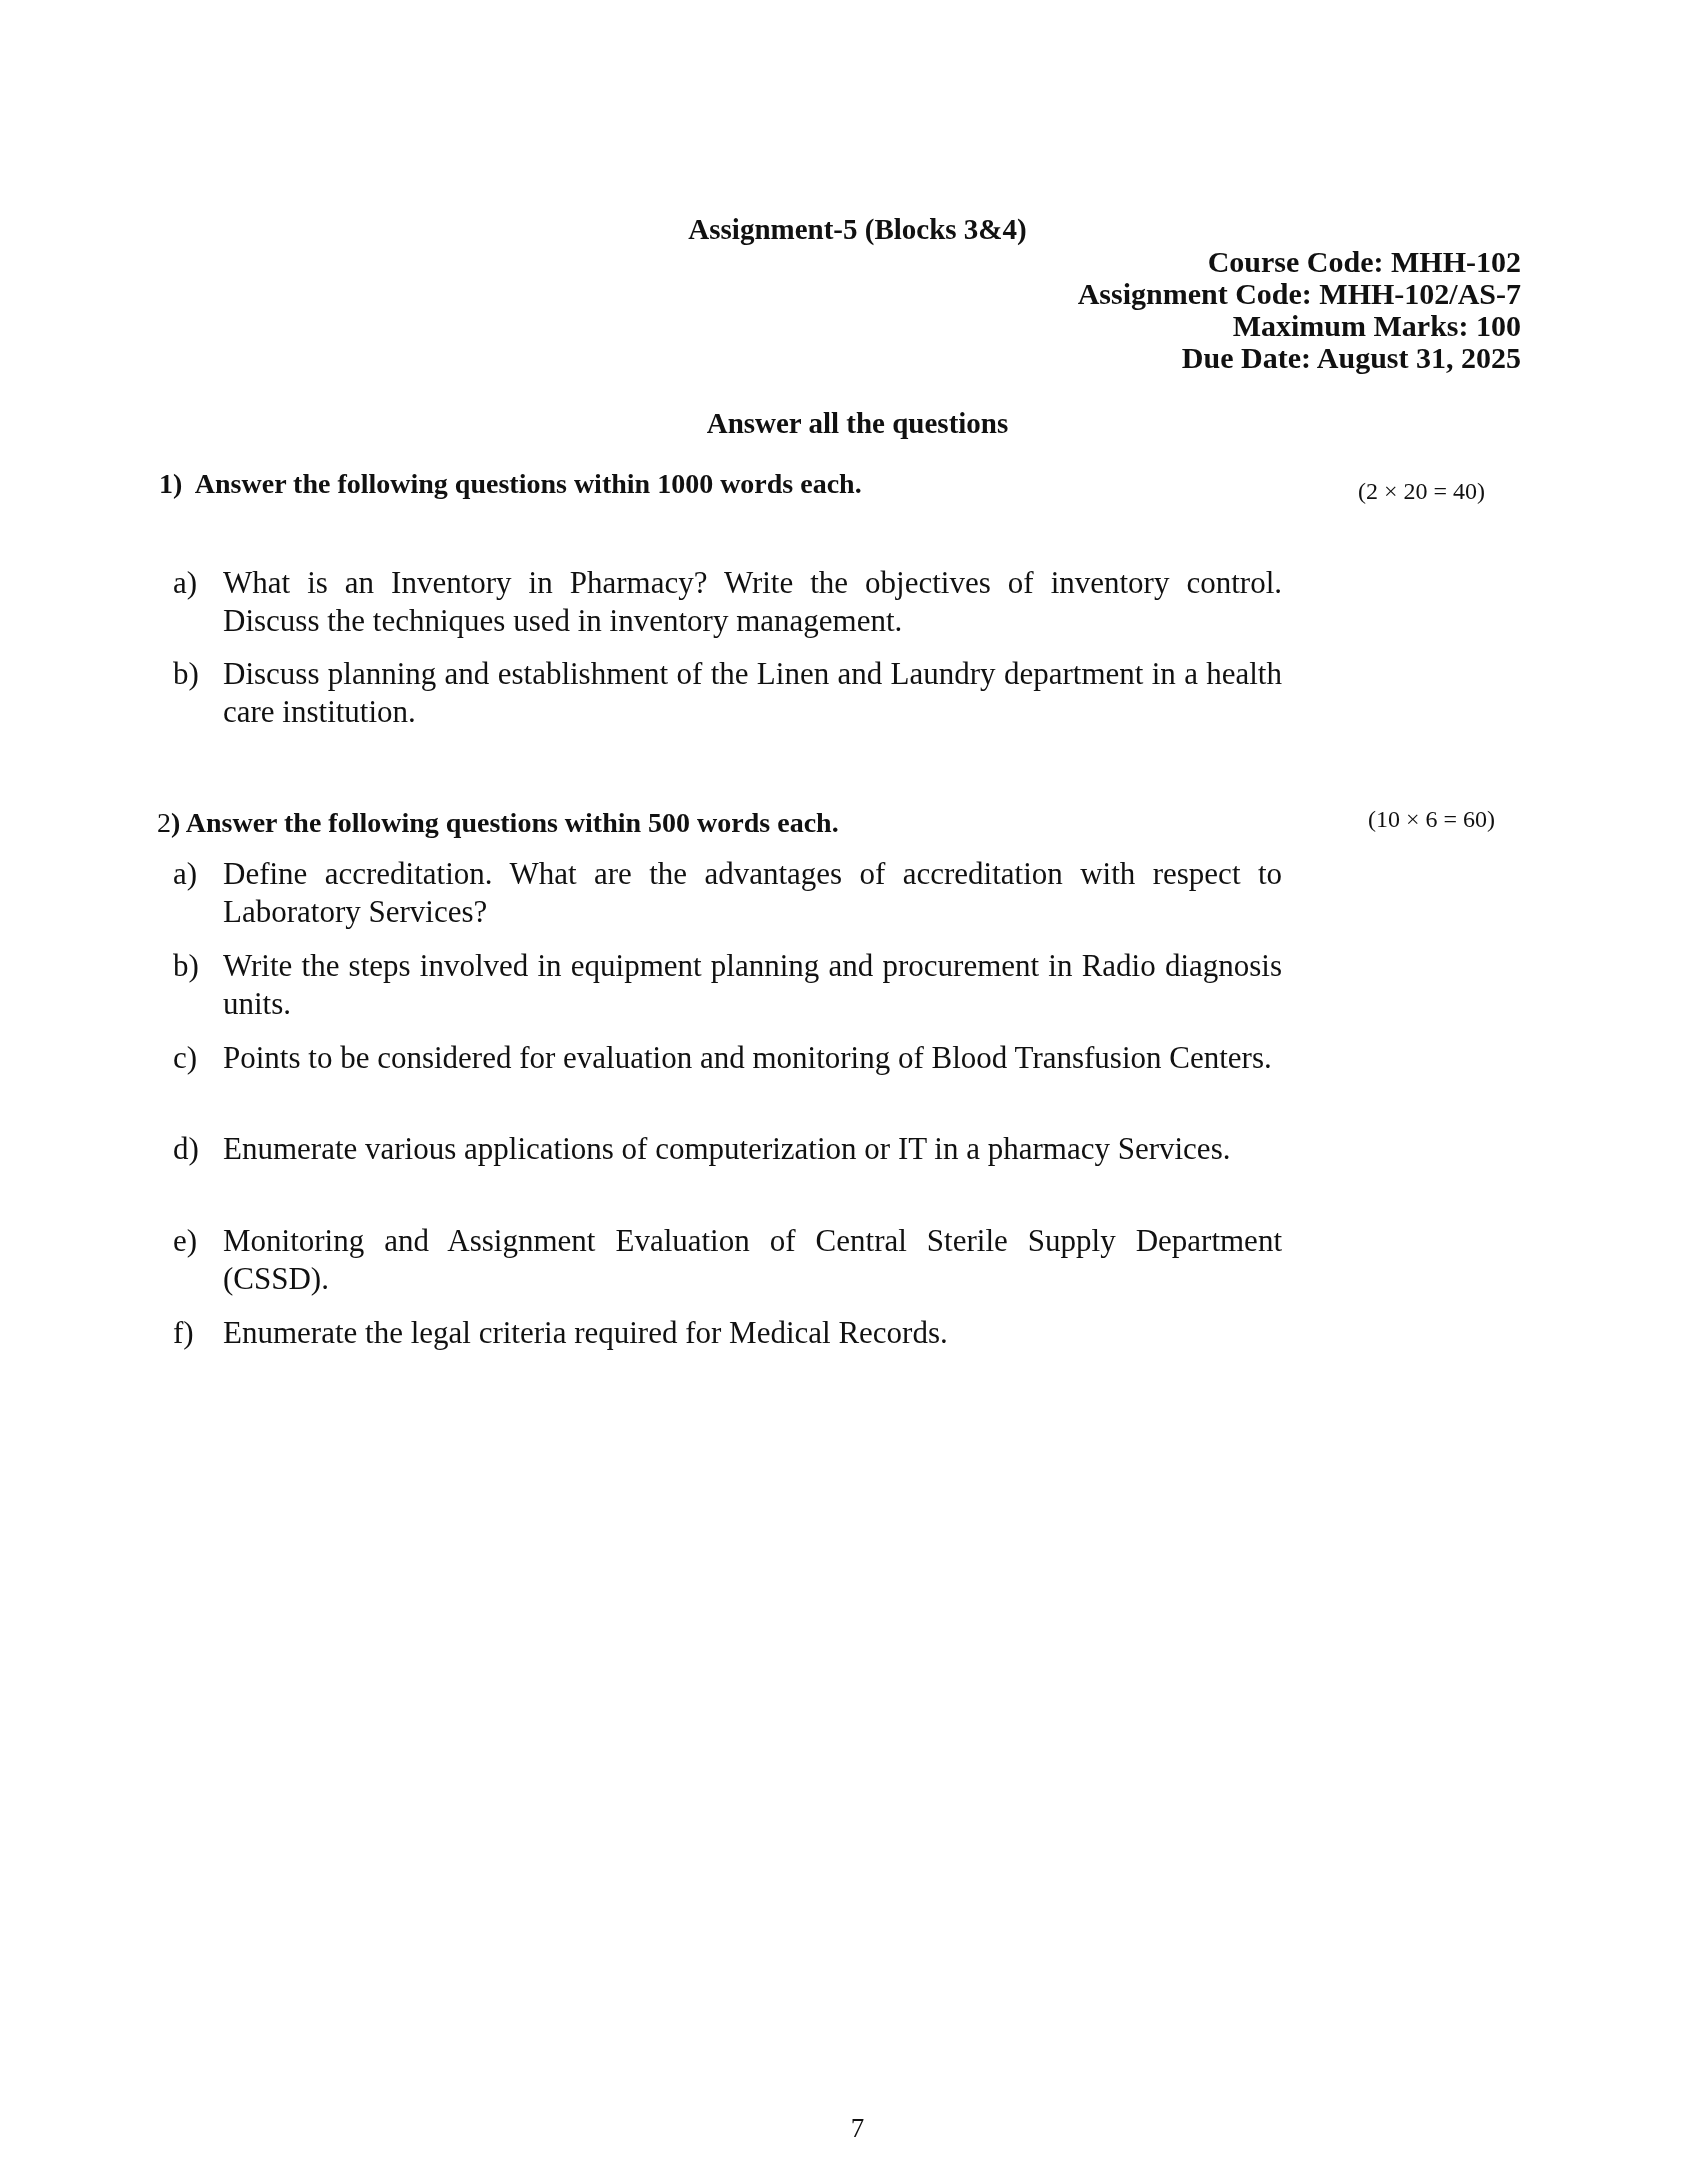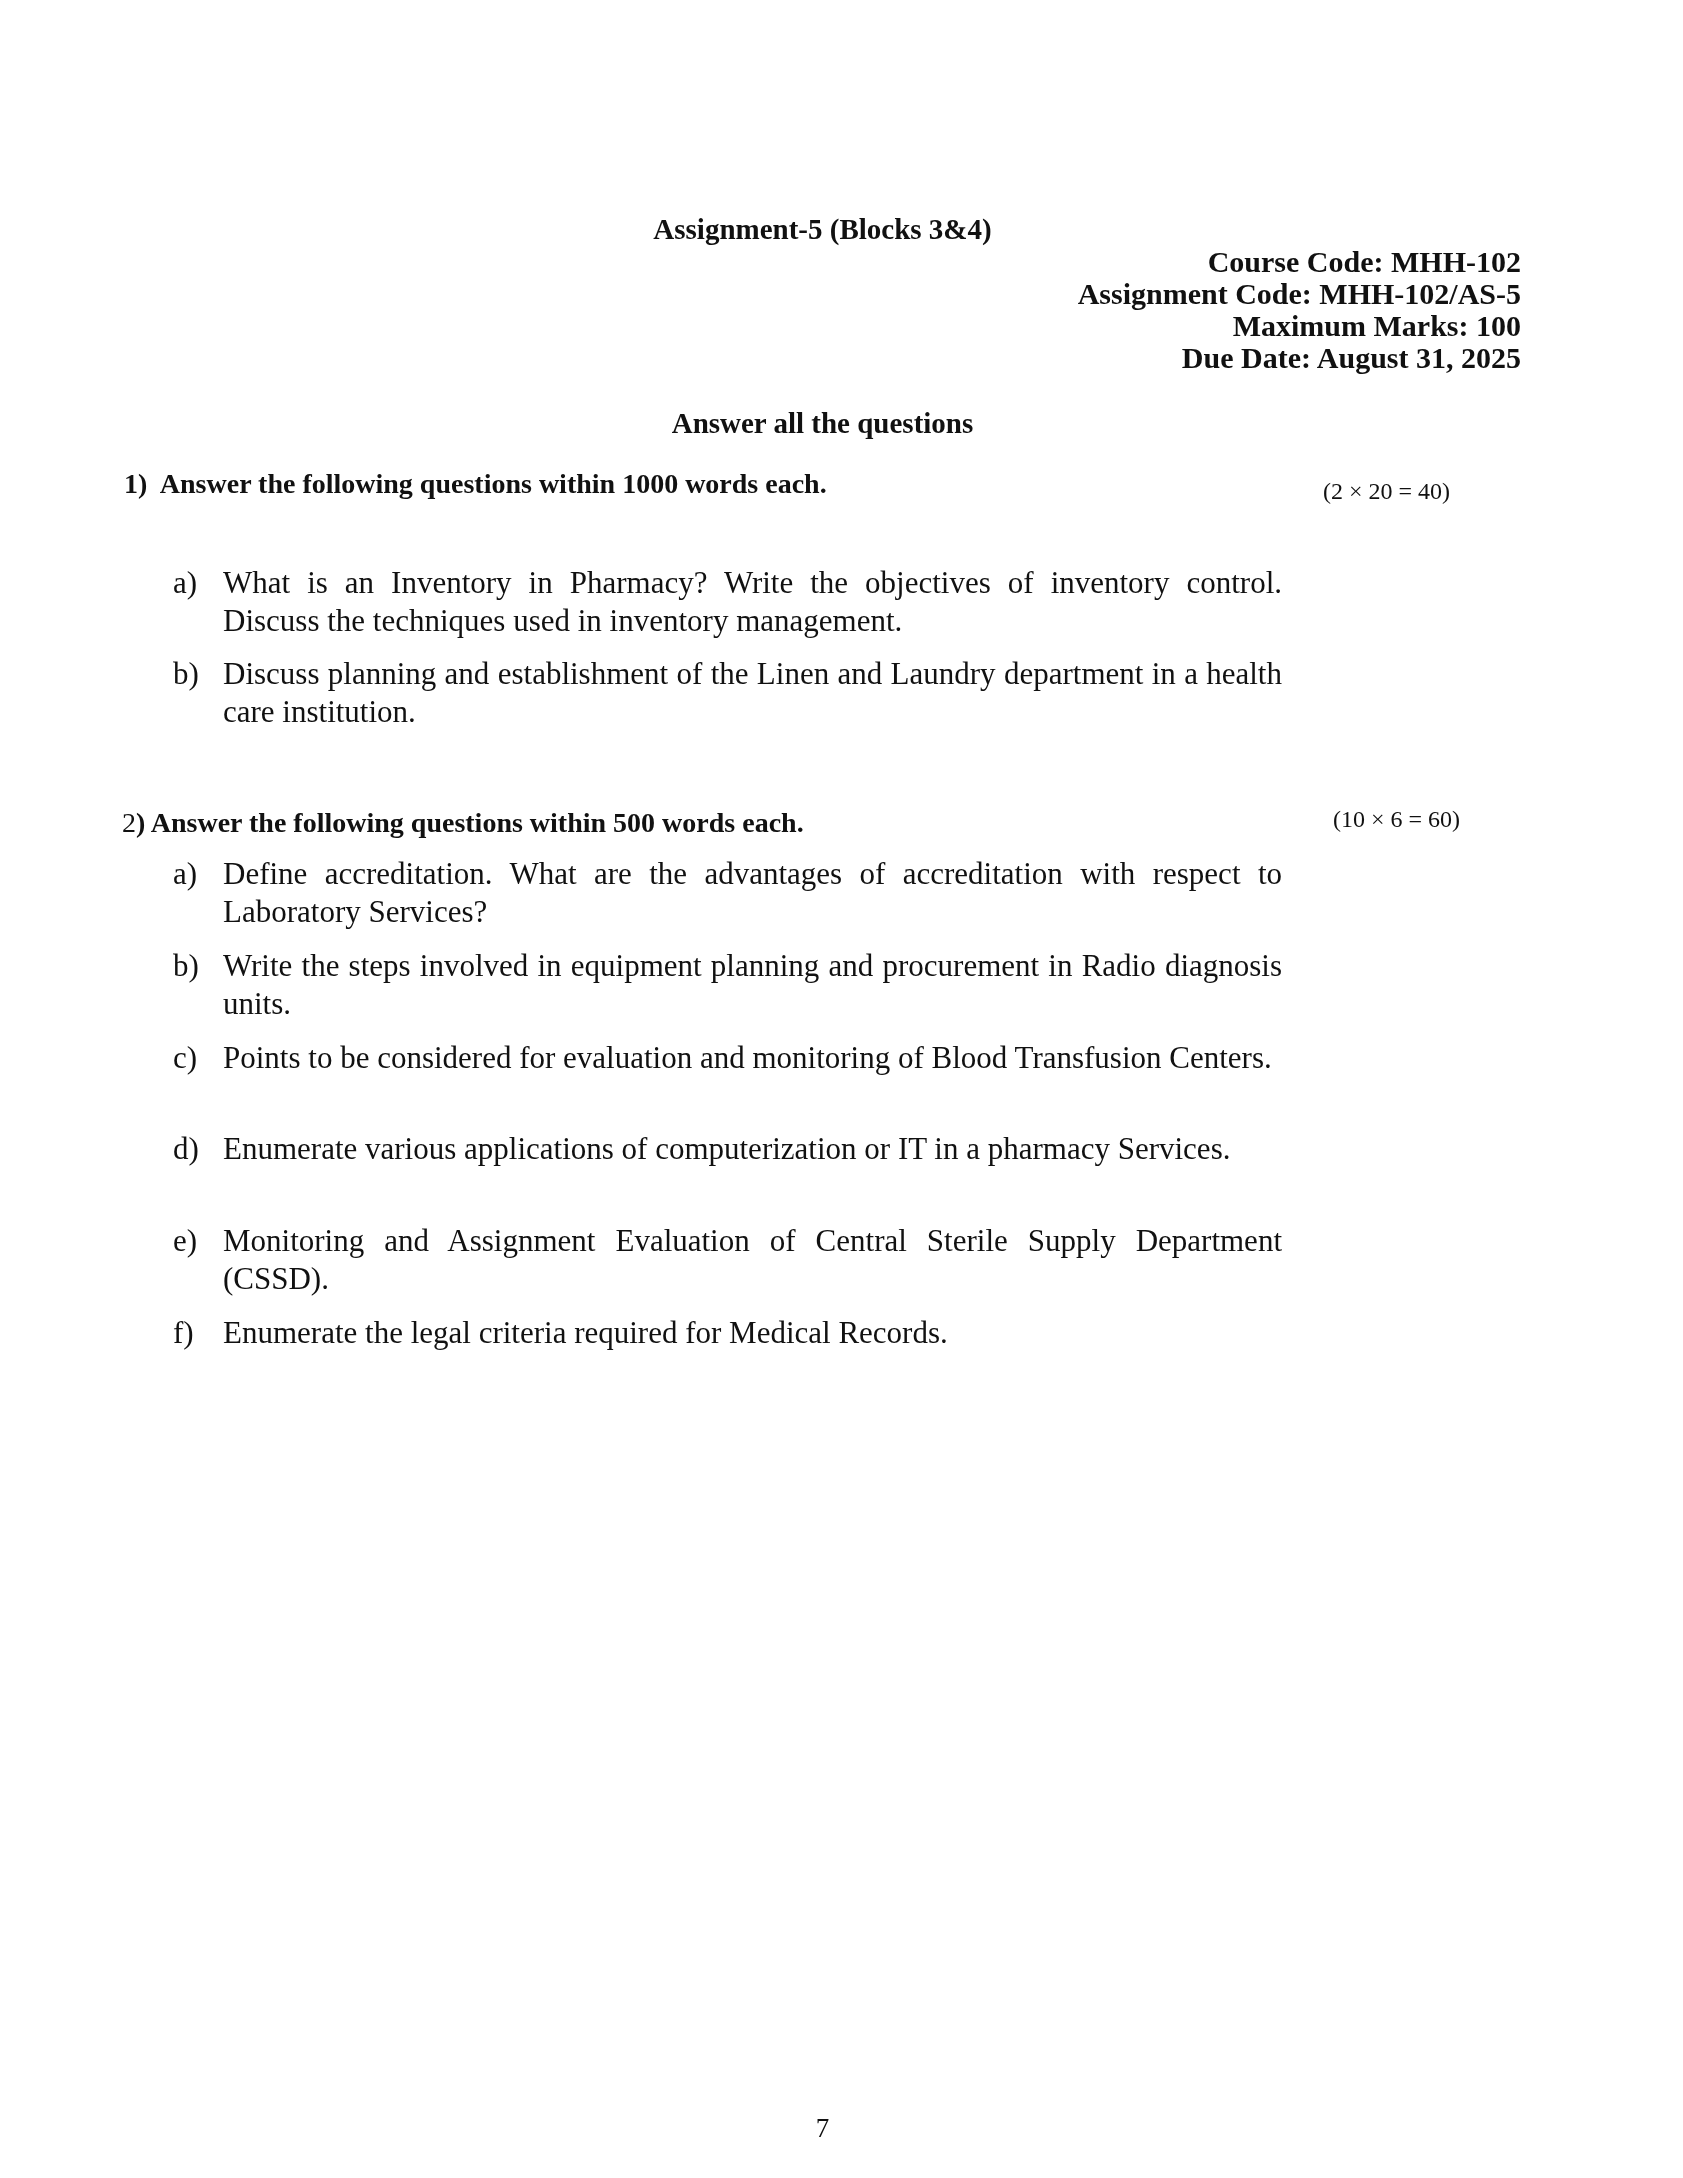--- a/index.html
+++ b/index.html
@@ -1,38 +1,38 @@
 <!DOCTYPE html>
 <html><head>
 <meta charset="utf-8">
 <style>
   html, body { margin: 0; padding: 0; background: #ffffff; }
   body { width: 1683px; height: 2178px; position: relative; overflow: hidden;
          font-family: "Liberation Serif", serif; color: #111111; }
-  .abs { position: absolute; white-space: nowrap; }
+  .abs { position: absolute; white-space: nowrap; padding-left: 35px; }
   .title { left: 0; width: 1645px; text-align: center; top: 213px; font-size: 29px; font-weight: bold; }
   .meta { right: 162px; text-align: right; font-size: 30px; font-weight: bold; line-height: 32px; top: 246px; }
   .meta div { white-space: nowrap; }
   .instr { left: 0; width: 1645px; text-align: center; top: 407px; font-size: 29px; font-weight: bold; }
   .qhead { left: 124px; font-size: 28px; font-weight: bold; }
   .qhead .num-plain { font-weight: normal; }
   .marks { font-size: 24px; font-weight: normal; }
   .item { position: absolute; left: 173px; width: 1109px; font-size: 31px; line-height: 38px; }
   .item .lbl { position: absolute; left: 0; top: 0; }
   .item .txt { display: block; margin-left: 50px; text-align: justify; text-align-last: left; }
   .pageno { left: 0; width: 1645px; text-align: center; top: 2113px; font-size: 27px; }
 </style>
 </head>
 <body>
 
 <div class="abs title">Assignment-5 (Blocks 3&amp;4)</div>
 
 <div class="abs meta">
   <div>Course Code: MHH-102</div>
-  <div>Assignment Code: MHH-102/AS-5</div>
+  <div>Assignment Code: MHH-102/AS-7</div>
   <div>Maximum Marks: 100</div>
   <div>Due Date: August 31, 2025</div>
 </div>
 
 <div class="abs instr">Answer all the questions</div>
 
 <div class="abs qhead" style="top:468px;">
   <span>1)</span>&nbsp;
   <span>Answer the following questions within 1000 words each.</span>
 </div>

